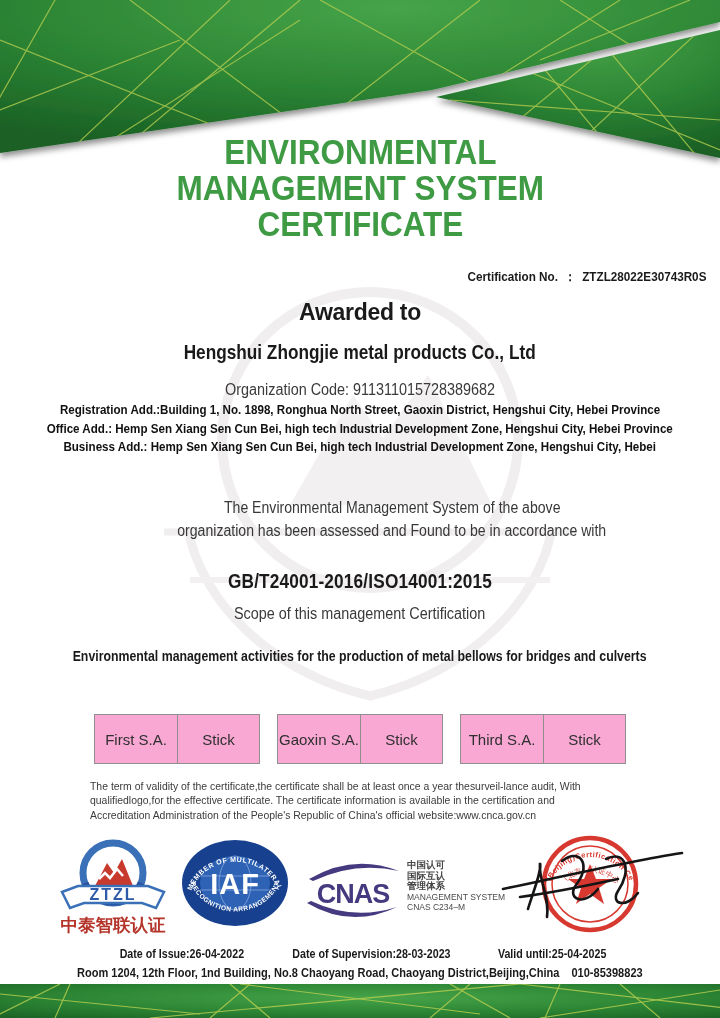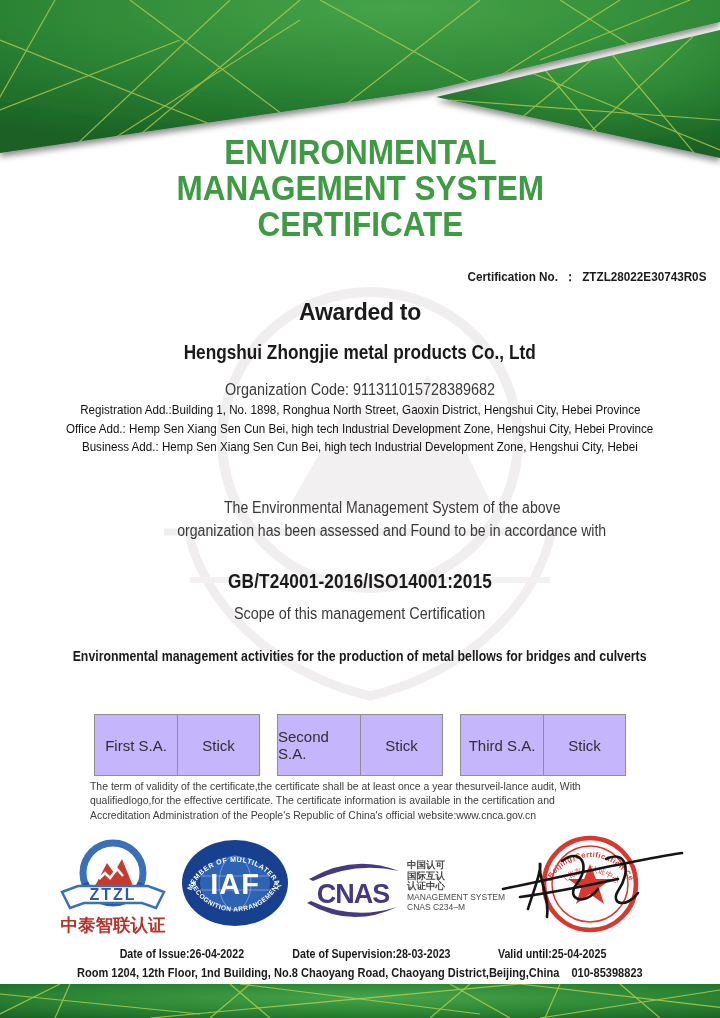--- a/index.html
+++ b/index.html
@@ -18,28 +18,28 @@
 
   #header-art { left:0; top:0; z-index:2; }
   #footer-art { left:0; bottom:0; z-index:2; }
 
   .title { top:134px; color:#3f9a44; font-weight:bold; font-size:35px; line-height:36px; letter-spacing:0px; }
   .cert-no { top:268px; right:14px; left:auto; font-size:13px; font-weight:bold; text-align:right; transform-origin:right; }
   .cert-no .sep { padding:0 7px; }
   .awarded { top:299px; font-size:23px; font-weight:bold; letter-spacing:-0.3px; }
   .company { top:340px; font-size:21px; font-weight:bold; }
   .org-code { top:381px; font-size:16px; color:#3a3a3a; }
-  .addresses { top:401px; font-size:13.2px; font-weight:normal; line-height:18.5px; color:#111; }
+  .addresses { top:401px; font-size:13.2px; font-weight:bold; line-height:18.5px; color:#111; }
   .statement { top:497px; font-size:16px; color:#383838; line-height:22.5px;margin-left:32px; }
   .standard { top:563px; font-size:21px; font-weight:bold; letter-spacing:0.2px;margin-top:6px; }
   .scope-label { top:605px; font-size:16px; color:#3a3a3a; }
   .activities { top:648px; font-size:14.5px; font-weight:bold; }
 
   .audit-table { top:714px; left:0; width:100%; display:flex; justify-content:center; gap:17px; }
-  .audit-box { display:flex; border:1.5px solid #8f8f8f; height:62px; background:#c4b5fd; }
+  .audit-box { display:flex; border:1.5px solid #8f8f8f; height:50px; background:#f9a8d4; }
   .audit-cell { width:82px; display:flex; align-items:center; justify-content:center;
                 font-size:15px; color:#2f2f2f; }
   .audit-cell + .audit-cell { border-left:1.5px solid #8f8f8f; }
 
   .fine-print { top:779px; left:90px; width:560px; font-size:11.6px; color:#3b3b3b; line-height:14.4px; }
   .fine-print div { transform-origin:left; }
 
   .logo-ztzl { left:48px; top:836px; }
   .logo-iaf { left:180px; top:838px; }
   .logo-cnas { left:303px; top:855px; }
@@ -158,21 +158,21 @@
   <div class="abs ctr activities">
     <span class="cx cx85">Environmental management activities for the production of metal bellows for bridges and culverts</span>
   </div>
 
   <div class="abs audit-table">
     <div class="audit-box">
       <div class="audit-cell">First S.A.</div>
       <div class="audit-cell">Stick</div>
     </div>
     <div class="audit-box">
-      <div class="audit-cell">Second S.A.</div>
+      <div class="audit-cell">Gaoxin S.A.</div>
       <div class="audit-cell">Stick</div>
     </div>
     <div class="audit-box">
       <div class="audit-cell">Third S.A.</div>
       <div class="audit-cell">Stick</div>
     </div>
   </div>
 
   <div class="abs fine-print">
     <div class="cx cx90" style="transform-origin:left;">The term of validity of the certificate,the certificate shall be at least once a year thesurveil-lance audit, With</div>
@@ -212,21 +212,21 @@
   </svg>
 
   <svg class="abs logo-cnas" width="100" height="72" viewBox="0 0 100 72">
     <path d="M6,24 Q50,-2 96,16 Q52,6 10,26 Z" fill="#453a80"></path>
     <text x="50" y="48" text-anchor="middle" font-size="27" font-weight="bold" fill="#453a80" letter-spacing="-1">CNAS</text>
     <path d="M4,48 Q48,74 94,52 Q50,66 8,46 Z" fill="#453a80"></path>
   </svg>
   <div class="abs cnas-text">
     <div class="cn">中国认可</div>
     <div class="cn">国际互认</div>
-    <div class="cn">认证中心</div>
+    <div class="cn">管理体系</div>
     <div>MANAGEMENT SYSTEM</div>
     <div>CNAS C234–M</div>
   </div>
 
   <svg class="abs stamp-sig" width="185" height="118" viewBox="0 0 185 118">
     <defs>
       <path id="stampArc" d="M45,75 A44,44 0 1 1 135,75"></path>
       <path id="stampArcIn" d="M55,80 A34,34 0 1 1 125,80"></path>
     </defs>
     <g opacity="0.92">

